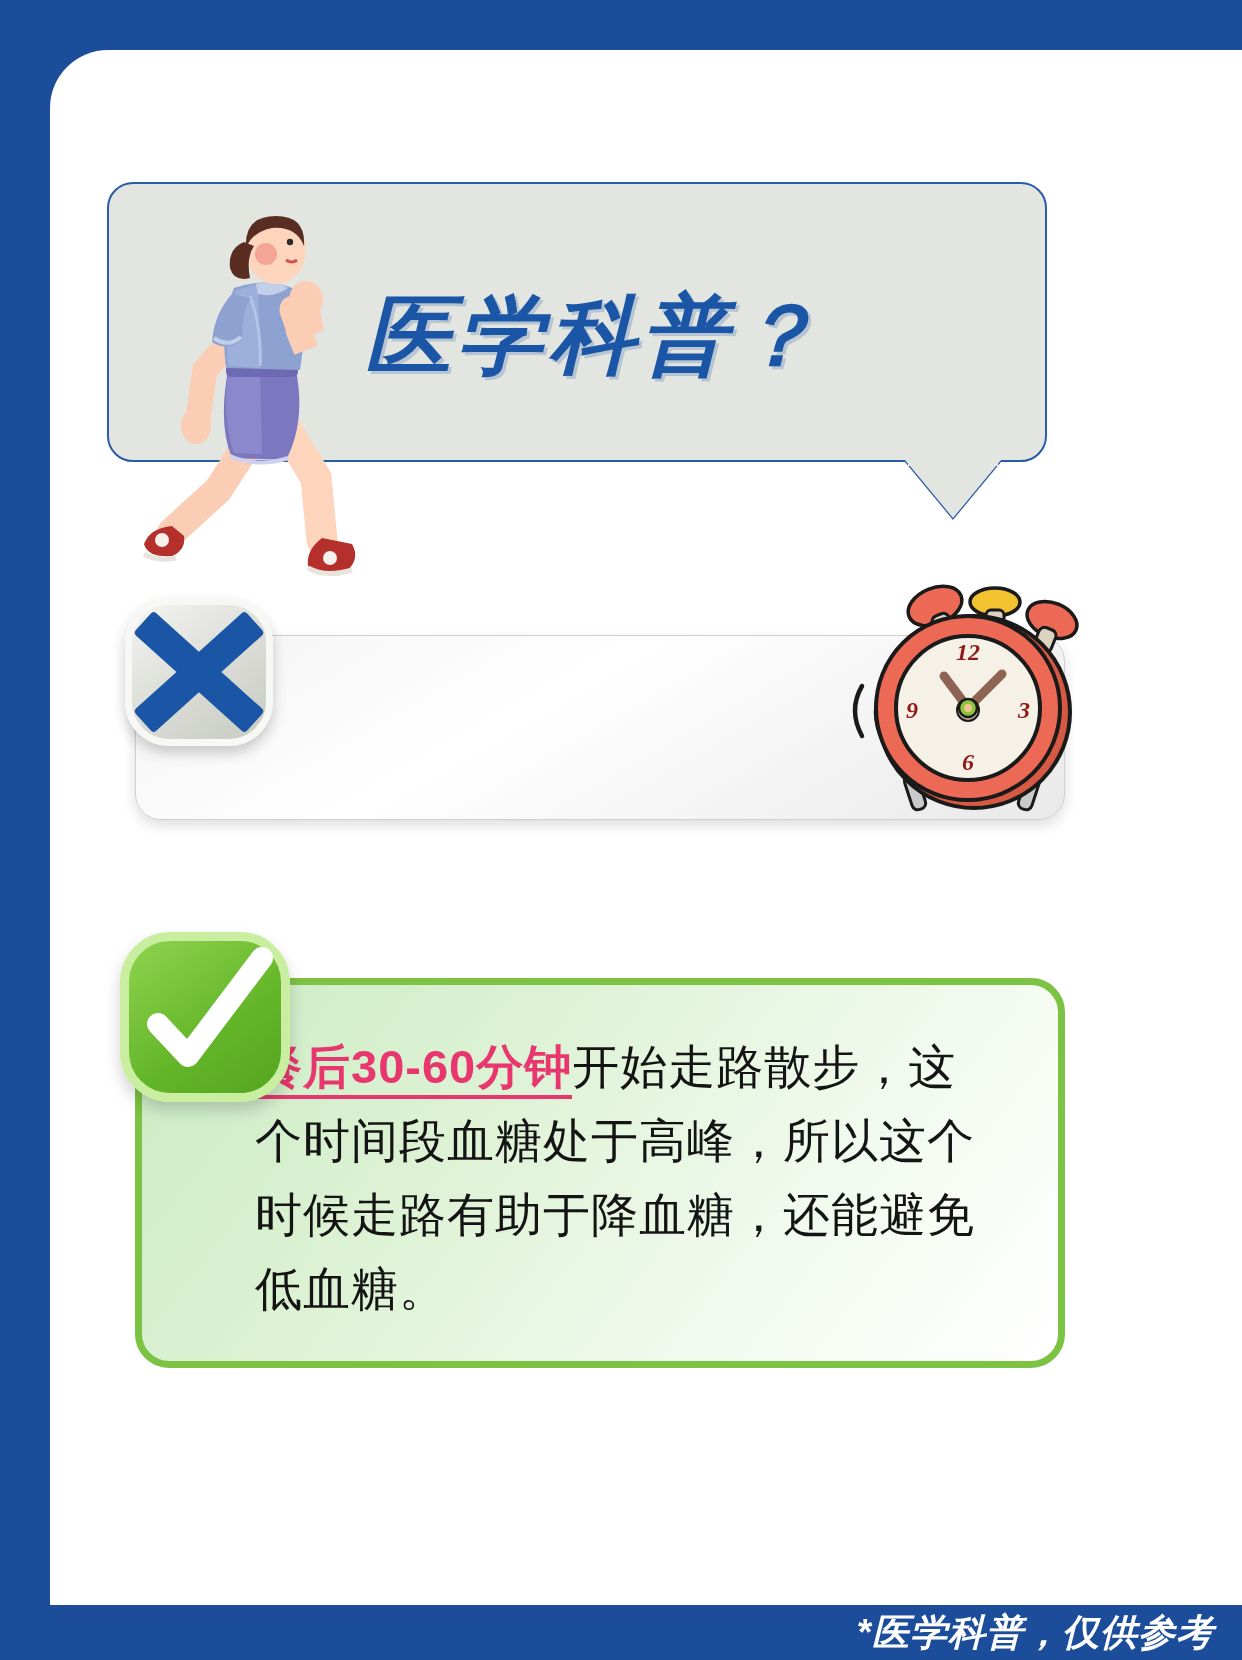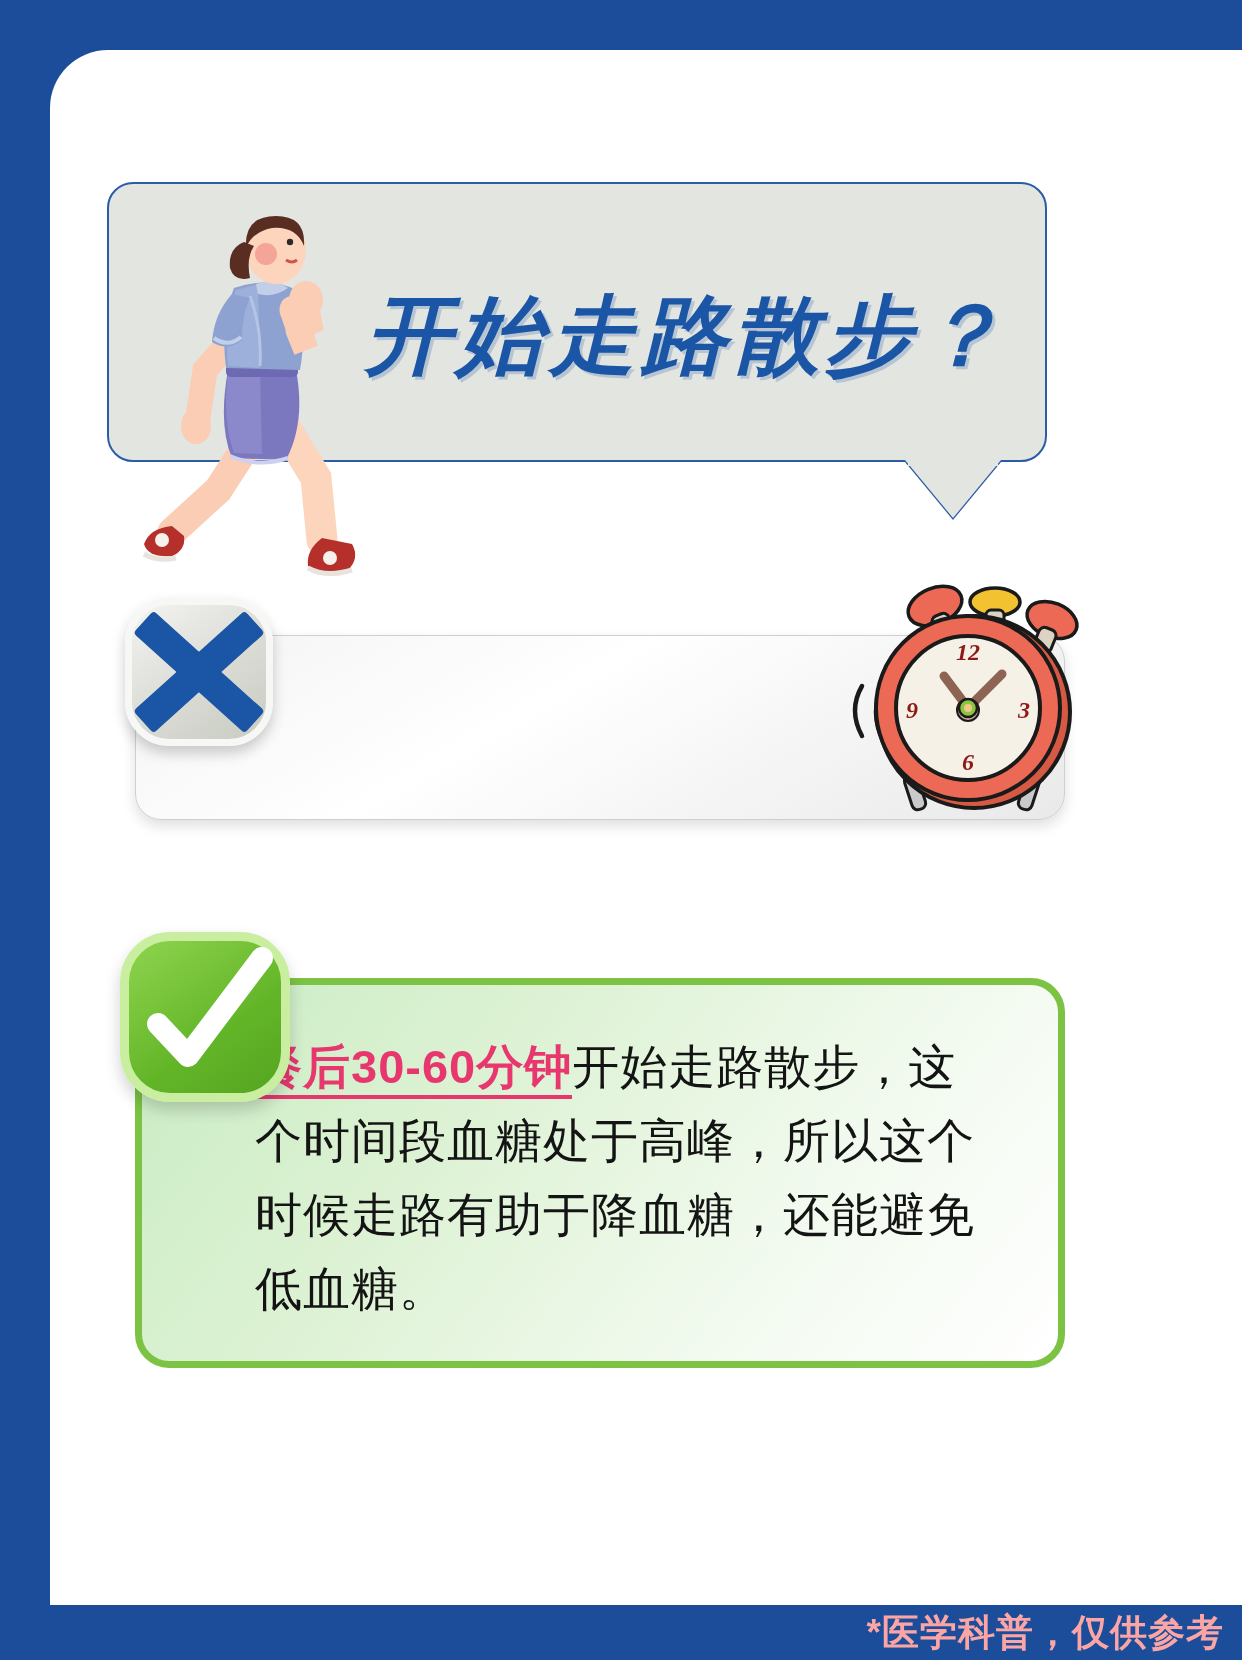--- a/index.html
+++ b/index.html
@@ -18,23 +18,24 @@
     border-radius:58px 0 0 0;
   }
 
   
   #footer-bar{
     position:absolute; left:0; bottom:0; width:1242px; height:55px;
     background:#1b4d9b;
     display:flex; align-items:center; justify-content:flex-end;
   }
   #footer-text{
-    color:#fca5a5; font-size:37px; font-weight:bold;
-    letter-spacing:1px; margin-right:18px; line-height:1;
+    color:#ffffff; font-size:37px; font-weight:bold;
+    letter-spacing:1px; margin-right:28px; line-height:1;
     white-space:nowrap;
+    font-style:italic;
   }
 
   
   #header-section{ position:absolute; left:0; top:0; width:1192px; height:470px; }
 
   #bubble{
     position:absolute; left:57px; top:132px;
     width:940px; height:280px;
     background:#e3e5e1;
     border:2px solid #2a5ca8;
@@ -194,21 +195,21 @@
         <path d="M176 50 Q182 54 187 50" stroke="#d4524a" stroke-width="3" fill="none"></path>
 
         <path d="M62 316 Q40 318 34 334 Q38 348 62 346 Q76 340 74 326 Z" fill="#b5302a"></path>
         <circle cx="52" cy="330" r="7" fill="#f6f1ec"></circle>
         <path d="M34 344 Q48 352 66 348" stroke="#e8e3dd" stroke-width="5" fill="none"></path>
         <path d="M212 328 Q196 340 198 356 Q212 368 238 360 Q250 348 242 334 Z" fill="#b5302a"></path>
         <circle cx="220" cy="348" r="7" fill="#f6f1ec"></circle>
         <path d="M198 358 Q216 368 242 360" stroke="#e8e3dd" stroke-width="5" fill="none"></path>
       </svg>
 
-      <div id="header-title">开始走路散步？</div>
+      <div id="header-title">医学科普？</div>
     </div>
 
     <div id="wrong-section">
 
       <div id="grey-bar"></div>
 
 
       <div id="x-badge">
         <div class="plate"></div>
         <div class="bar a"></div>

